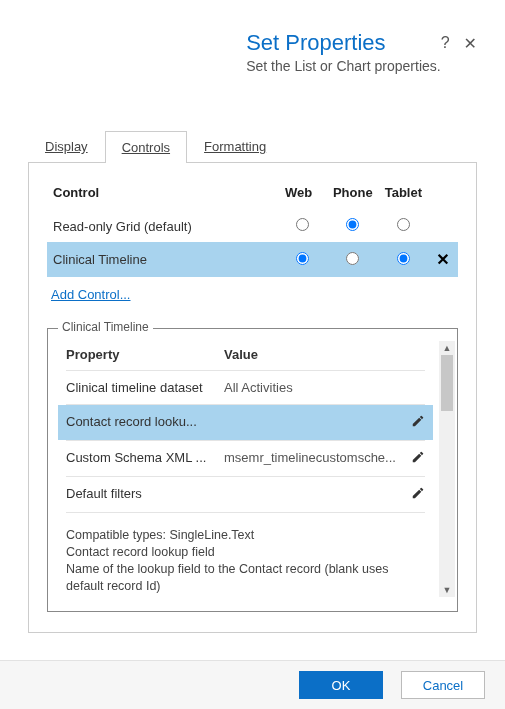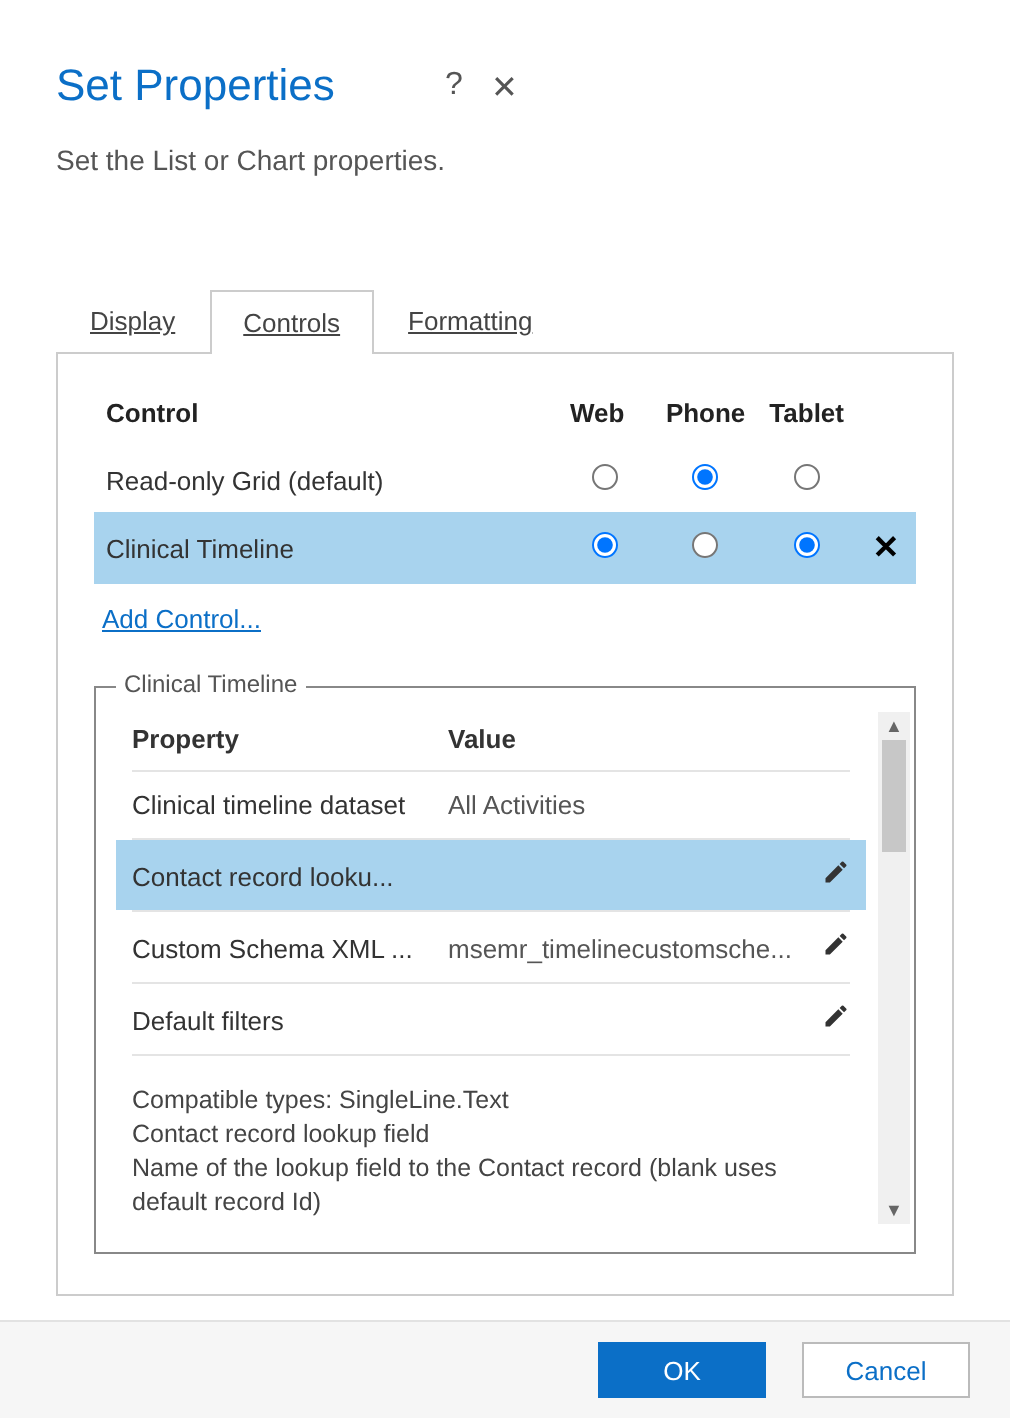--- a/index.html
+++ b/index.html
@@ -7,23 +7,23 @@
     font-family: "Segoe UI", Arial, sans-serif;
     font-size: 13px;
     color: #333;
     background: #fff;
     width: 505px;
     height: 709px;
     position: relative;
     overflow: hidden;
   }
   .dialog { padding: 30px 28px 0 28px; }
-  .header-row { display: flex; justify-content: flex-start; align-items: flex-start; }
+  .header-row { display: flex; justify-content: flex-end; align-items: flex-start; }
   .title { color: #0b6fc7; font-size: 22px; font-weight: 400; }
-  .subtitle { color: #555; font-size: 14px; margin-top: 16px; }
+  .subtitle { color: #555; font-size: 14px; margin-top: 2px; }
   .hdr-icons { display: flex; gap: 14px; color: #555; font-size: 16px; padding-top: 4px; }
   .hdr-icons span { cursor: pointer; }
 
   .tabs { display: flex; margin-top: 56px; border-bottom: 1px solid #ccc; font-size: 13px; color: #444; text-decoration: underline; }
   .tab { padding: 8px 16px; border: 1px solid transparent; border-bottom: none; cursor: pointer; }
   .tab.active { border-color: #ccc; background: #fff; position: relative; top: 1px; }
   .tab-panel { border: 1px solid #ccc; border-top: none; padding: 18px 18px 20px 18px; }
 
   .ctrl-table { width: 100%; border-collapse: collapse; font-size: 13px; }
   .ctrl-head th { text-align: left; font-weight: 600; padding: 4px 6px 10px 6px; color: #222; }
@@ -35,21 +35,21 @@
   input[type="radio"] { cursor: pointer; width: 13px; height: 13px; }
 
   .add-link { color: #0b6fc7; text-decoration: underline; cursor: pointer; font-size: 13px; display: inline-block; margin: 10px 0 0 4px; }
 
   .fieldset { border: 1px solid #888; margin-top: 26px; padding: 12px 0 14px 10px; position: relative; }
   .legend { position: absolute; top: -9px; left: 10px; background: #fff; padding: 0 4px; font-size: 12px; color: #555; }
   .scroll-wrap { display: flex; }
   .props { flex: 1; padding-right: 6px; }
   .prop-head { display: flex; font-weight: 600; font-size: 13px; padding: 6px 8px 8px 8px; }
   .prop-head .pcol { width: 158px; }
-  .prop-row { display: flex; align-items: flex-end; padding: 9px 8px; font-size: 13px; color: #333; position: relative; }
+  .prop-row { display: flex; align-items: flex-start; padding: 9px 8px; font-size: 13px; color: #333; position: relative; }
   .prop-row.selected { background: #a8d3ee; }
   .prop-row .pcol { width: 158px; white-space: nowrap; overflow: hidden; text-overflow: ellipsis; }
   .prop-row .vcol { flex: 1; color: #555; white-space: nowrap; overflow: hidden; text-overflow: ellipsis; }
   .pencil { width: 22px; text-align: right; color: #333; cursor: pointer; font-size: 14px; }
   .pencil svg { width: 14px; height: 14px; }
   .hr { border-bottom: 1px solid #e4e4e4; margin: 0 8px; }
 
   .sb { width: 16px; background: #f0f0f0; position: relative; margin-right: 2px; }
   .sb .arrow { height: 14px; text-align: center; font-size: 9px; color: #666; line-height: 14px; cursor: pointer; }
   .sb .thumb { position: absolute; top: 14px; left: 2px; right: 2px; height: 56px; background: #c7c7c7; }

